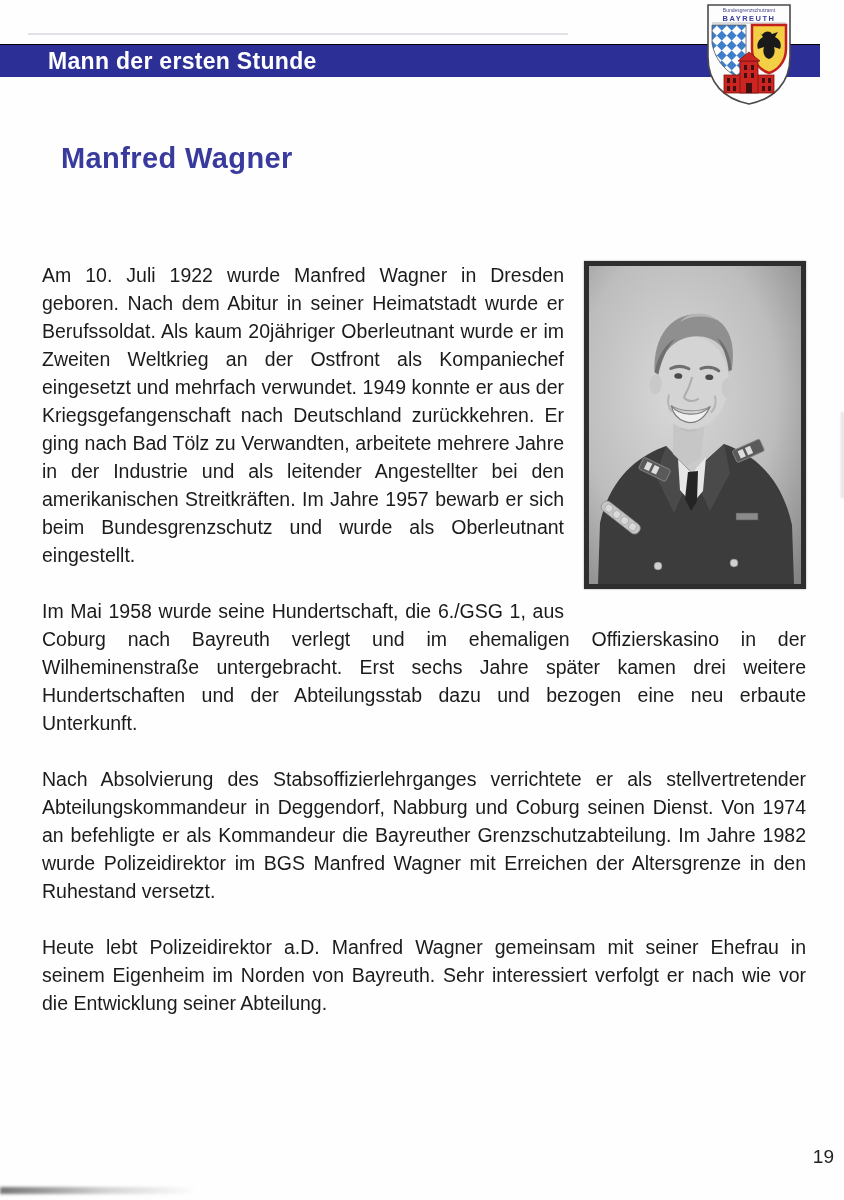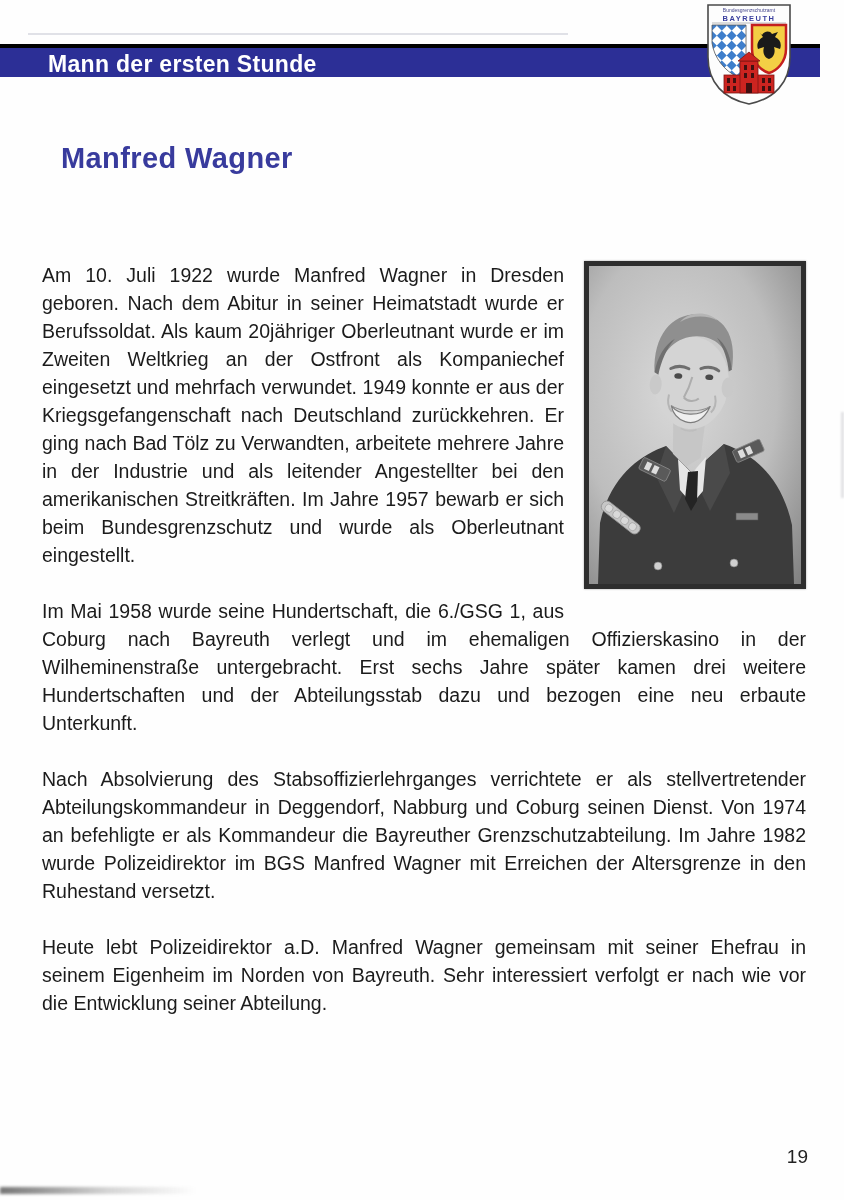--- a/index.html
+++ b/index.html
@@ -12,21 +12,21 @@
     background: #fefefe;
     overflow: hidden;
     margin: 0 auto;
   }
 
   
   .header-bar {
     position: absolute; left: 0; top: 44px;
     width: 820px; height: 33px;
     background: #2c2f96;
-    border-top: 4px solid #000000;
+    border-top: 1px solid #000000;
     z-index: 1;
   }
   .header-title {
     display: block;
     padding-left: 48px;
     line-height: 32px;
     font-size: 23px;
     font-weight: 700;
     letter-spacing: 0.3px;
     color: #ffffff;
@@ -89,21 +89,21 @@
   .photo {
     float: right;
     width: 222px; height: 328px;
     margin: 0 0 12px 20px;
     box-shadow: 0 0 2px rgba(0,0,0,.35);
   }
   .photo svg { display: block; }
 
   
   .page-number {
-    position: absolute; top: 1146px; right: 36px;
+    position: absolute; top: 1146px; right: 10px;
     font-size: 19px;
     color: #222;
   }
 </style>
 </head>
 <body>
 
 <div class="page">
 
   <div class="artifact-top"></div>

